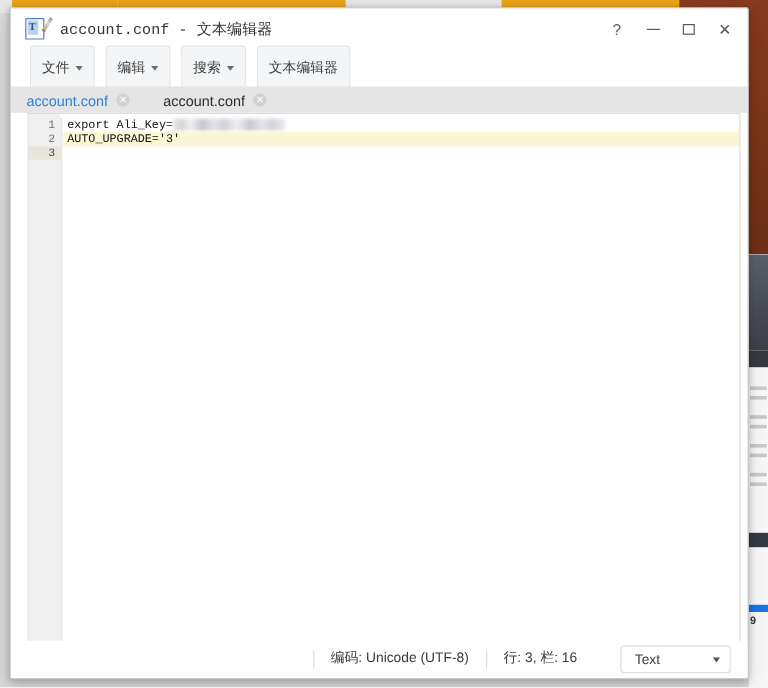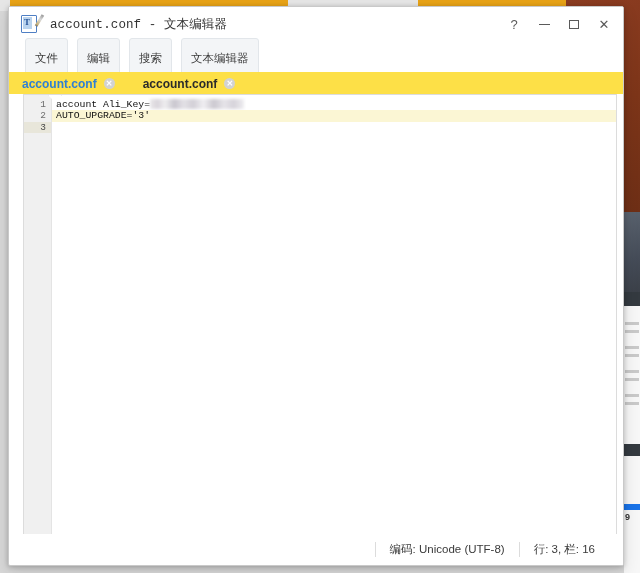--- a/index.html
+++ b/index.html
@@ -169,50 +169,48 @@
     padding: 0 0 0 16px;
     gap: 9px;
     background: #ffffff;
     box-sizing: border-box;
   }
   .tb-btn {
     background: #f3f5f7;
     border: 1px solid #e2e6ea;
     border-radius: 3px;
     height: 38px;
-    padding: 12px 9px;
+    padding: 0 9px;
     display: flex;
     align-items: center;
     gap: 5px;
     font-size: 11.5px;
     color: #3c3c3c;
     cursor: default;
     box-sizing: border-box;
     white-space: nowrap;
-    flex-direction: column;
   }
   .caret {
     width: 0; height: 0;
     border-left: 3.2px solid transparent;
     border-right: 3.2px solid transparent;
     border-top: 4px solid #6b6b6b;
     display: inline-block;
     margin-top: 1px;
   }
 
   
   .tabbar {
     height: 22px;
     min-height: 22px;
     display: flex;
     align-items: flex-end;
     padding-left: 10px;
-    background: #fde047;
-    box-sizing: border-box;
-    font-weight: bold;
+    background: #e5e5e5;
+    box-sizing: border-box;
   }
   .doc-tab {
     display: flex;
     align-items: center;
     gap: 7px;
     height: 21px;
     padding: 0 8px 0 3px;
     font-size: 12px;
     cursor: default;
     box-sizing: border-box;
@@ -442,26 +440,30 @@
     <div class="editor-wrap">
       <div class="tab-pointer"></div>
 
       <div class="gutter">
         <div class="ln">1</div>
         <div class="ln">2</div>
         <div class="ln cur">3</div>
       </div>
 
       <div class="code-area">
-        <div class="code-line"><span>account Ali_Key=</span><span class="redact r1"></span></div>
+        <div class="code-line"><span>export Ali_Key=</span><span class="redact r1"></span></div>
 
 
         <div class="code-line cur"><span>AUTO_UPGRADE='3'</span></div>
       </div>
     </div>
 
     <div class="statusbar">
       <div class="status-item">编码: Unicode (UTF-8)</div>
       <div class="status-item">行: 3, 栏: 16</div>
+      <div class="lang-select">
+        <span>Text</span>
+        <span class="caret"></span>
+      </div>
     </div>
 
   </div>
 </div>
 
 </body></html>

